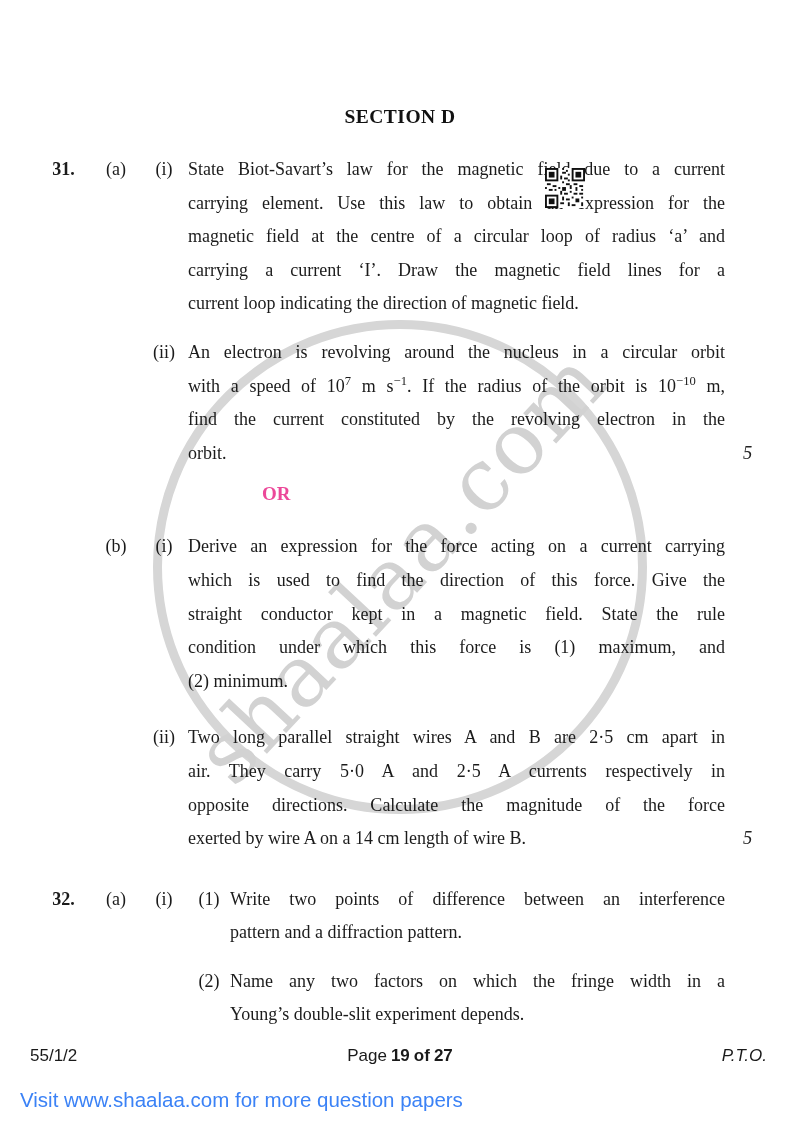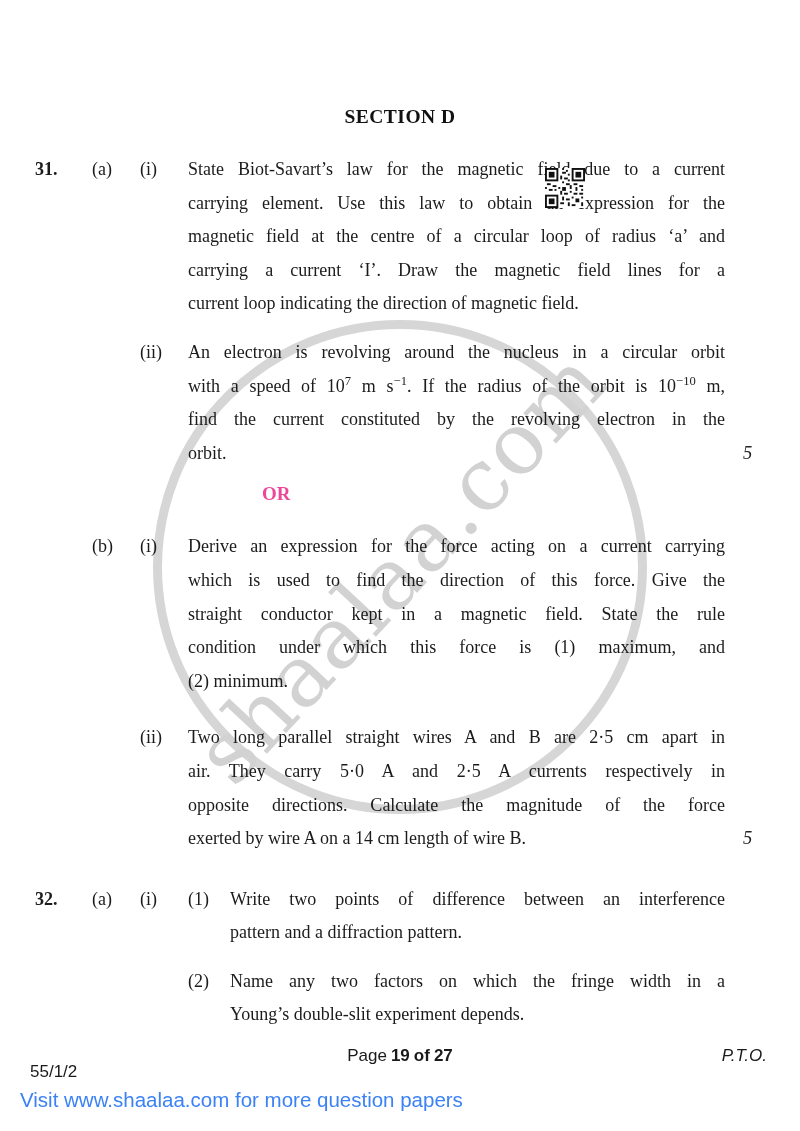--- a/index.html
+++ b/index.html
@@ -28,21 +28,21 @@
   .section-title {
     margin-top:106px; text-align:center;
     font-size:19.5px; font-weight:bold; letter-spacing:0.5px; color:#111;
   }
   .qrow {
     display:grid;
     grid-template-columns:57px 48px 48px 537px 1fr;
     padding-left:35px;
     font-size:18px;
   }
-  .cell { line-height:33.6px; }
+  .cell { line-height:33.6px;text-align:center; }
   .qnum { font-weight:bold; }
   .line { line-height:33.6px; height:33.6px; white-space:nowrap; }
   .line.j { text-align:justify; text-align-last:justify; white-space:normal; }
   sup { font-size:0.7em; line-height:0; }
   .marks-cell { display:flex; align-items:flex-end; padding-left:18px; }
   .marks { font-style:italic; font-size:18.5px; line-height:33.6px; color:#222; }
   .or-head {
     margin-top:10px; margin-left:262px;
     font-size:19px; font-weight:bold; line-height:27px; color:#ec4899;
   }
@@ -53,21 +53,21 @@
   .mt-q32  { margin-top:27px; }
   .subrow { display:grid; grid-template-columns:42px 1fr; }
   .subrow .line { white-space:nowrap; }
   .subrow .line.j { white-space:normal; }
   .mt-sub { margin-top:15px; }
   
   .footer {
     position:absolute; left:0; top:1046px; width:800px;
     font-family:"Liberation Sans", sans-serif; font-size:17px; color:#1a1a1a;
   }
-  .footer .code { position:absolute; left:30px; top:16px; }
+  .footer .code { position:absolute; left:30px; top:0; }
   .footer .center { position:absolute; left:0; width:100%; text-align:center; top:0; }
   .footer .center b { font-weight:bold; }
   .footer .center .sp { display:inline-block; width:4px; }
   .footer .pto { position:absolute; right:33px; top:0; font-style:italic;text-align:center; }
   .visit-note {
     position:absolute; left:20px; top:1088px;
     font-family:"Liberation Sans", sans-serif;
     font-size:20.5px; color:#3b82f6;
   }
 </style>

